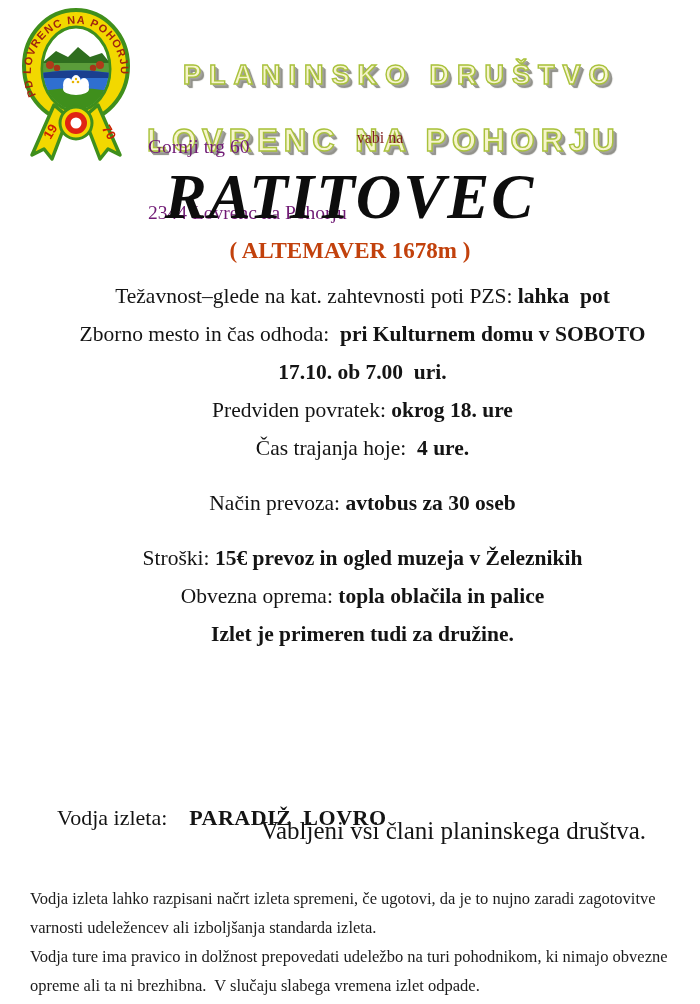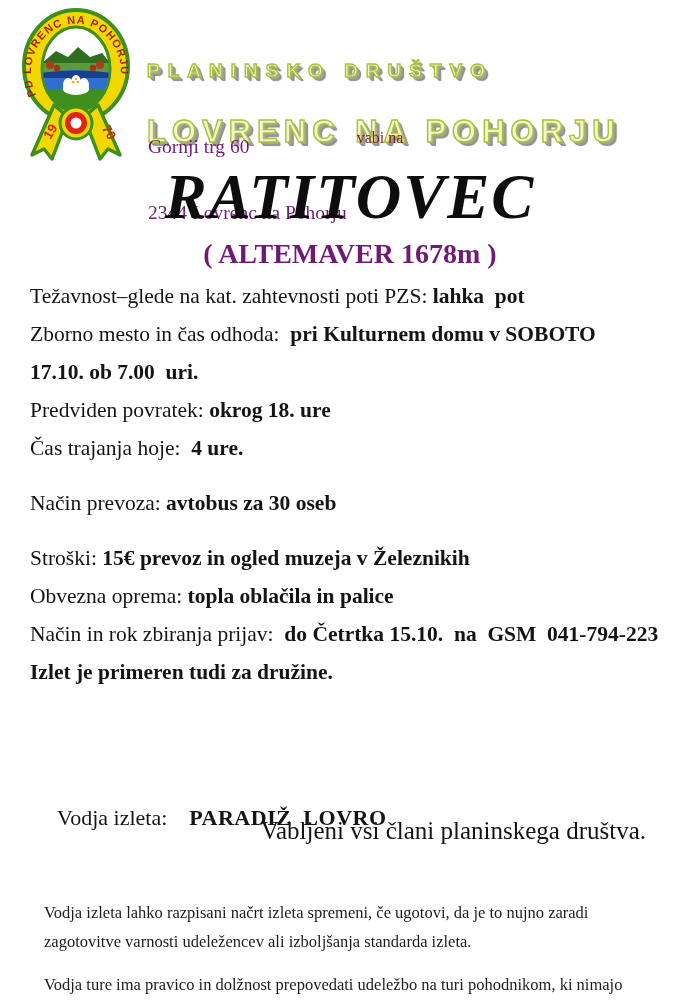--- a/index.html
+++ b/index.html
@@ -7,42 +7,42 @@
     position:relative;width:700px;height:1004px;background:#ffffff;
     font-family:"Liberation Serif", serif;color:#141414;overflow:hidden;
   }
   
   .logo-wrap{position:absolute;left:16px;top:5px;width:120px;height:164px;}
   .wordart{position:absolute;left:147px;top:27px;width:553px;
     font-family:"Liberation Sans", sans-serif;font-weight:bold;line-height:1.05;
     color:#f6f4cd;-webkit-text-stroke:1.4px #a9c23c;
     text-shadow:2px 2px 0 #a3a39e,3px 3px 0 #96968f,4px 4px 1px #8c8c85;
     white-space:pre;}
-  .wordart .l1{font-size:19px;letter-spacing:8px;}
+  .wordart .l1{font-size:27px;letter-spacing:8px;margin-left:36px;}
   .wordart .l2{font-size:31px;letter-spacing:6px;margin-top:2px;}
   .address{position:absolute;left:148px;top:92px;color:#701a75;font-size:19.5px;line-height:22px;white-space:pre;}
   .invite{position:absolute;left:0;top:129px;width:680px;text-align:center;font-size:16px;color:#7f1d1d;margin-left:40px;}
   
   .title-main{position:absolute;left:0;top:161px;width:700px;text-align:center;
     font-size:63px;font-weight:bold;letter-spacing:2px;color:#0d0d0d;font-style:italic;}
   .title-sub{position:absolute;left:0;top:238px;width:700px;text-align:center;
-    font-size:28px;font-weight:bold;color:#701a75;white-space:pre;}
+    font-size:23px;font-weight:bold;color:#c2410c;white-space:pre;}
   
-  .details{position:absolute;left:30px;top:284px;width:665px;font-size:21.5px;}
+  .details{position:absolute;left:30px;top:284px;width:665px;font-size:21.5px;text-align:center;}
   .details .row{line-height:24px;margin-bottom:14px;white-space:pre;}
   .details .row.gap{margin-top:31px;}
   .details .b{font-weight:bold;}
   .details .colon{color:#993322;}
   
   .leader{position:absolute;left:30px;top:779px;font-size:22px;white-space:pre;}
   .leader .b{font-weight:bold;letter-spacing:0.5px;}
   .invitation{position:absolute;right:54px;top:817px;font-size:25px;text-align:left;}
   
   .disclaimer{position:absolute;left:30px;top:884px;width:648px;font-size:16.5px;line-height:29px;color:#1c1c1c;}
-  .disclaimer p{margin:14px;white-space:pre-wrap;}
+  .disclaimer p{margin:0;white-space:pre-wrap;}
   
   .arc-text{font-family:"Liberation Sans", sans-serif;font-weight:bold;font-size:11px;letter-spacing:1.2px;fill:#a1260d;}
   .ribbon-num{font-family:"Liberation Sans", sans-serif;font-weight:bold;font-size:13px;fill:#cc2200;}
 </style>
 </head>
 <body>
 
 <div class="page">
 
   <div class="logo-wrap">
@@ -118,21 +118,20 @@
 
   <div class="details">
     <div class="row"><span>Težavnost–glede na kat. zahtevnosti poti PZS: </span><span class="b">lahka  pot</span></div>
     <div class="row"><span>Zborno mesto in čas odhoda:  </span><span class="b">pri Kulturnem domu v SOBOTO</span></div>
     <div class="row"><span></span><span class="b">17.10. ob 7.00  uri.</span></div>
     <div class="row"><span>Predviden povratek: </span><span class="b">okrog 18. ure</span></div>
     <div class="row"><span>Čas trajanja hoje:  </span><span class="b">4 ure.</span></div>
     <div class="row gap"><span>Način prevoza: </span><span class="b">avtobus za 30 oseb</span></div>
     <div class="row gap"><span>Stroški: </span><span class="b">15€ prevoz in ogled muzeja v Železnikih</span></div>
     <div class="row"><span>Obvezna oprema: </span><span class="b">topla oblačila in palice</span></div>
-    <div class="row"><span>Način in rok zbiranja prijav:  </span><span class="b">do Četrtka 15.10.  na  GSM  041-794-223</span></div>
     <div class="row"><span></span><span class="b">Izlet je primeren tudi za družine.</span></div>
   </div>
 
   <div class="leader">
     <span> Vodja izleta:    </span><span class="b">PARADIŽ  LOVRO</span>
   </div>
 
   <div class="invitation">Vabljeni vsi člani planinskega društva.</div>
 
   <div class="disclaimer">

